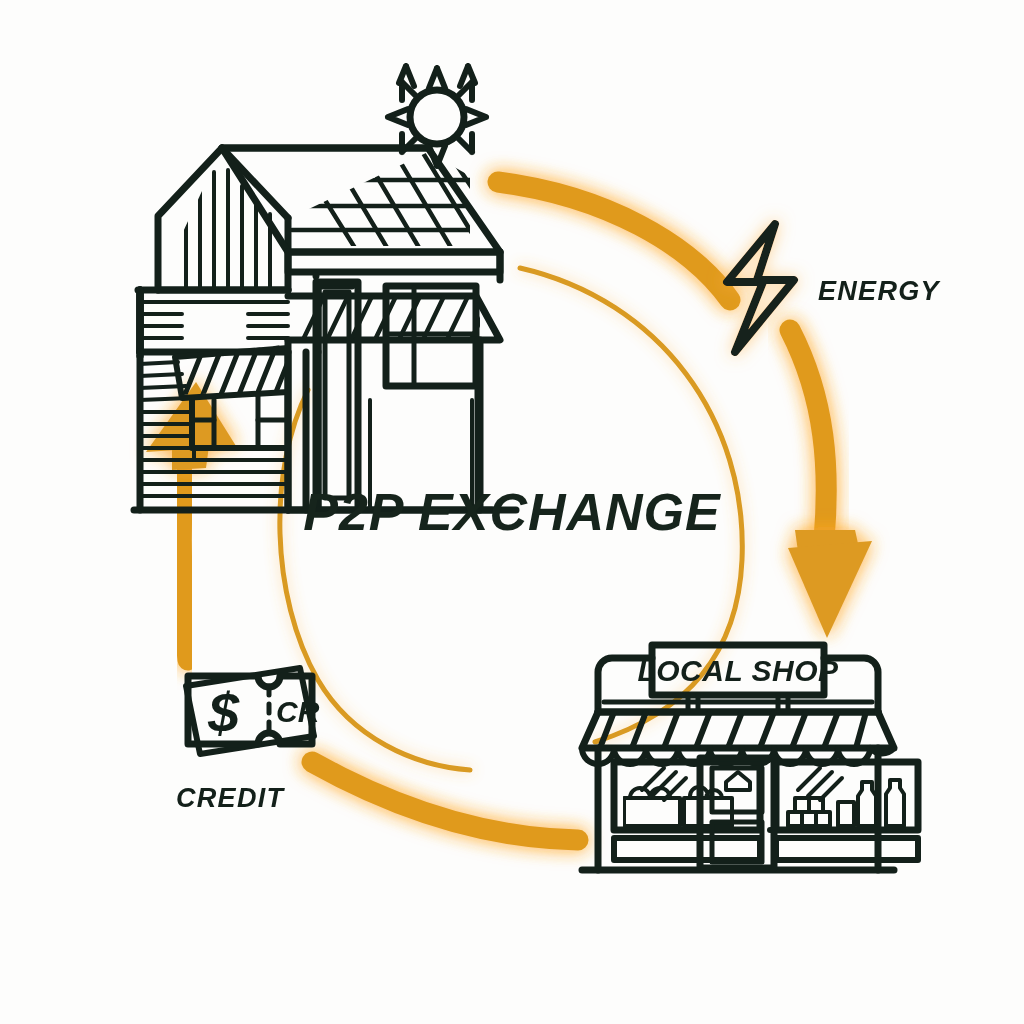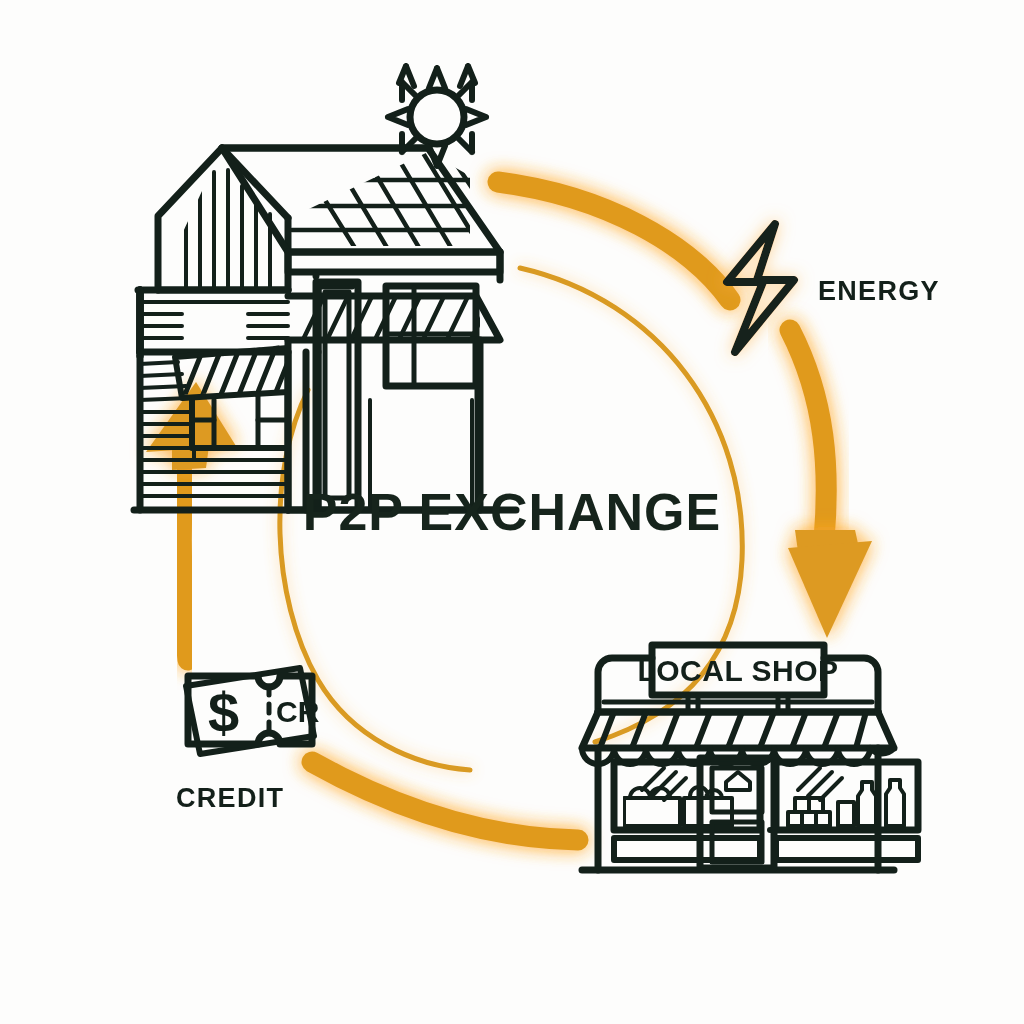--- a/index.html
+++ b/index.html
@@ -3,21 +3,21 @@
 <meta charset="utf-8">
 <title>P2P Exchange Diagram</title>
 <style>
   html,body{margin:0;padding:0;background:#ffffff;}
   body{
     width:1024px;height:1024px;overflow:hidden;
     font-family:"Liberation Sans",sans-serif;
     background:#fdfdfc;
     position:relative;
   }
-  #stage{position:absolute;inset:0;width:1024px;height:1024px;}
+  #stage{position:absolute;inset:0;width:1024px;height:1024px;font-style:italic;}
   svg{display:block;}
   .ink{fill:none;stroke:#13201a;stroke-linecap:round;stroke-linejoin:round;}
   .label{
     font-family:"Liberation Sans",sans-serif;
     font-weight:bold;
     fill:#13201a;
   }
   .title-text{
     font-family:"Liberation Sans",sans-serif;
     font-weight:bold;

